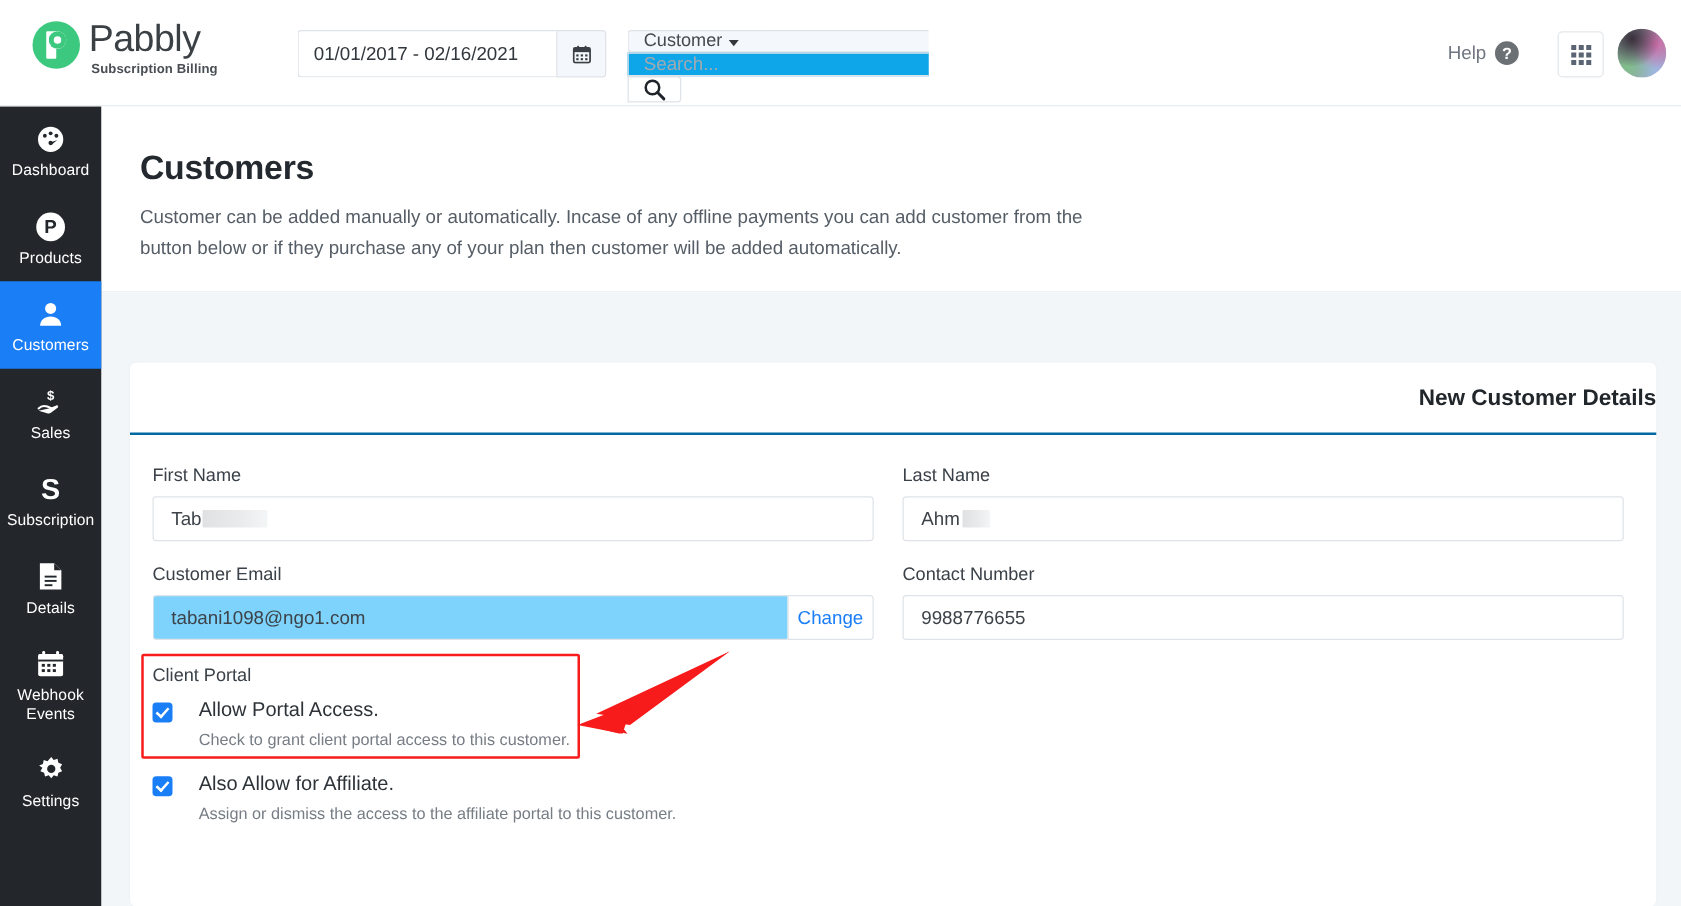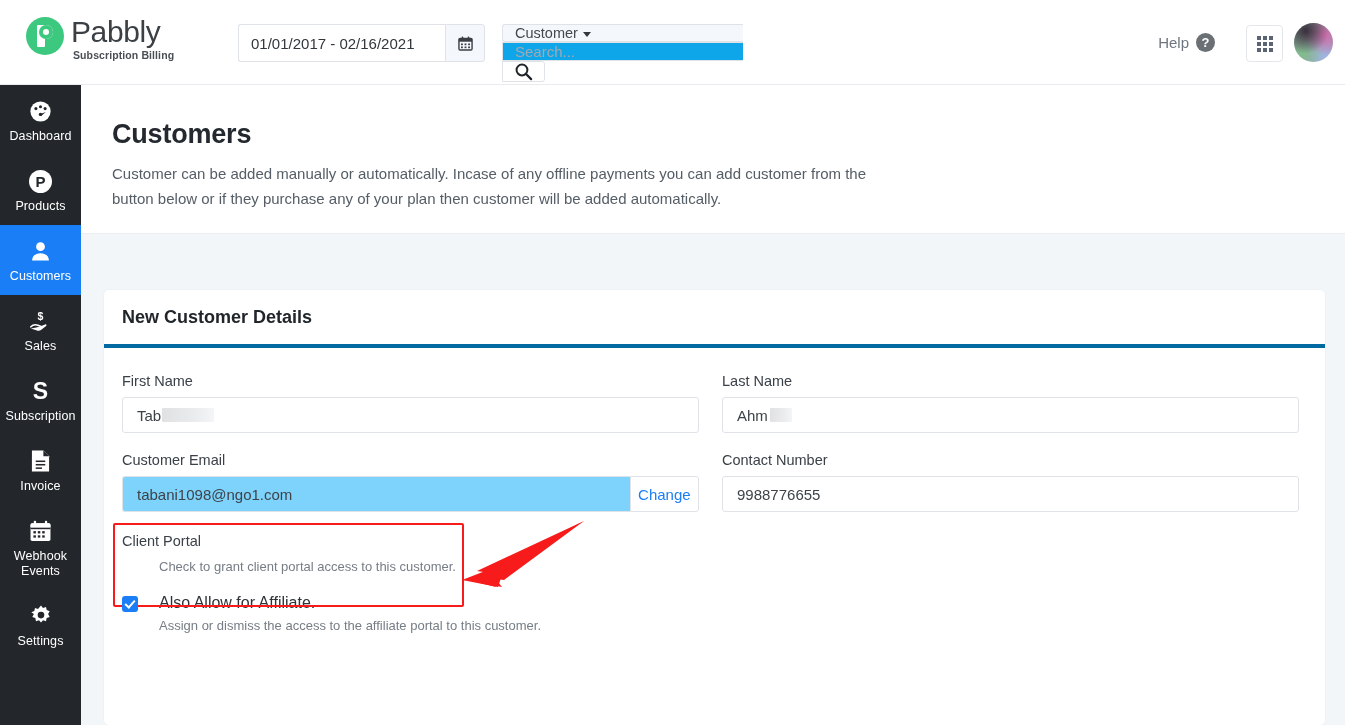--- a/index.html
+++ b/index.html
@@ -233,23 +233,24 @@
 
   #customer-card {
     position: absolute; left: 23px; top: 56px;
     width: 1221px; height: 435px;
     background: #ffffff;
     border-radius: 5px;
     box-shadow: 0 0 0 1px rgba(0,0,0,0.015);
   }
   #card-header {
     height: 58px;
-    border-bottom: 4px solid #0369a1;
+    border-bottom: 2px solid #0369a1;
     display: flex; align-items: center;
     padding-left: 18px;
+    justify-content: flex-end;
   }
   #card-title {
     font-size: 18px; font-weight: bold; color: #21262b;
     font-family: "Liberation Sans", sans-serif;
   }
 
   #card-body { position: relative; padding: 25px 18px 0 18px; }
   .form-row { display: flex; gap: 23px; }
   .form-col { width: 577px; }
   .field-label {
@@ -459,21 +460,21 @@
   <div class="nav-item">
     <div class="nav-icon">
       <svg width="21" height="24" viewBox="0 0 22 25" aria-hidden="true">
         <path d="M2 1.5h12l6 6v16H2z" fill="#ffffff"></path>
         <path d="M14 1.5v6h6" fill="#23272b"></path>
         <rect x="6" y="12" width="10" height="1.6" fill="#23272b"></rect>
         <rect x="6" y="15.6" width="10" height="1.6" fill="#23272b"></rect>
         <rect x="6" y="19.2" width="6.5" height="1.6" fill="#23272b"></rect>
       </svg>
     </div>
-    <div class="nav-label">Invoice</div>
+    <div class="nav-label">Details</div>
   </div>
 
   <div class="nav-item">
     <div class="nav-icon">
       <svg width="23" height="23" viewBox="0 0 24 24" aria-hidden="true">
         <rect x="1.6" y="3.4" width="20.8" height="18.6" rx="1.8" fill="#ffffff"></rect>
         <rect x="1.6" y="3.4" width="20.8" height="5" rx="1.8" fill="#ffffff"></rect>
         <rect x="5" y="0.8" width="2.4" height="4.6" rx="1" fill="#ffffff"></rect>
         <rect x="16.6" y="0.8" width="2.4" height="4.6" rx="1" fill="#ffffff"></rect>
         <rect x="1.6" y="8" width="20.8" height="1.6" fill="#23272b"></rect>
@@ -548,20 +549,24 @@
             <div class="field-input">9988776655</div>
           </div>
         </div>
 
         <div id="portal-section">
 
           <div id="highlight-box"></div>
 
           <div class="section-label">Client Portal</div>
 
+          <div class="check-row">
+            <div class="cbox"></div>
+            <div class="check-label">Allow Portal Access.</div>
+          </div>
           <div class="check-help">Check to grant client portal access to this customer.</div>
 
           <div class="check-row" style="margin-top:19px;">
             <div class="cbox"></div>
             <div class="check-label">Also Allow for Affiliate.</div>
           </div>
           <div class="check-help">Assign or dismiss the access to the affiliate portal to this customer.</div>
 
         </div>
 

